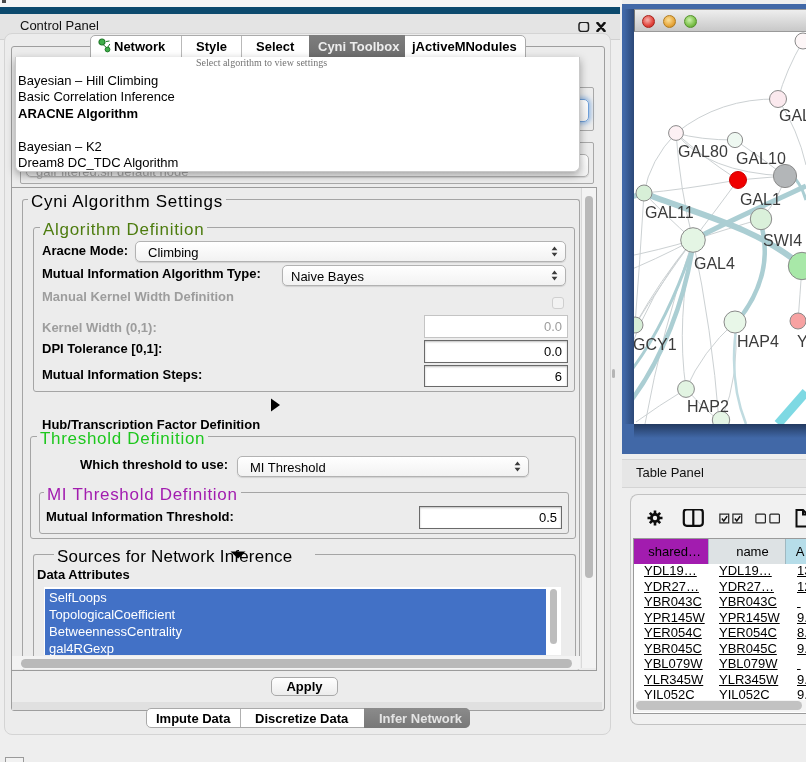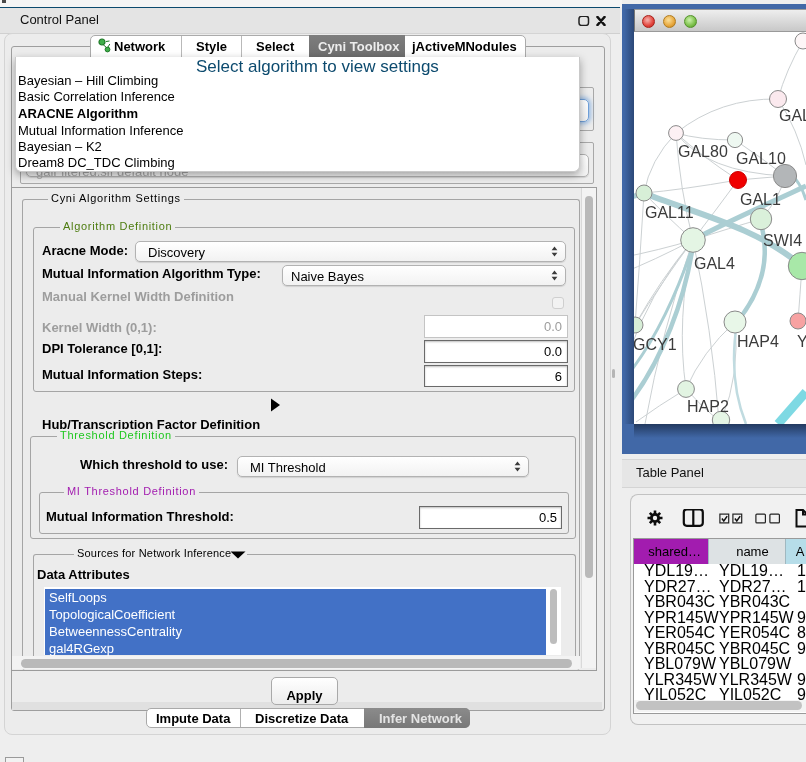--- a/index.html
+++ b/index.html
@@ -1,46 +1,46 @@
 <!DOCTYPE html>
 <html><head>
 <meta charset="utf-8">
 <style>
 html,body{margin:0;padding:0;}
 body{font-family:"Liberation Sans",sans-serif;font-size:13px;color:#000;}
 #page{position:relative;width:806px;height:762px;background:#eeeeee;overflow:hidden;}
 .abs{position:absolute;}
 #lp-top{left:0;top:0;width:622px;height:7px;background:#f5f5f5;}
-#lp-title{left:0;top:7px;width:620px;height:25px;background:#e4e4e4;border-top:1px solid #0c4a6e;border-bottom:1px solid #d0d0d0;}
+#lp-title{left:0;top:7px;width:620px;height:25px;background:#e4e4e4;border-top:7px solid #0c4a6e;border-bottom:1px solid #d0d0d0;}
 #lp-title .t{position:absolute;left:20px;top:4px;font-size:13px;color:#111;}
 #lp-cont{left:4px;top:33px;width:605px;height:700px;background:#ececec;border:1px solid #d4d4d4;border-radius:8px;}
 #tabbox{left:11px;top:46px;width:592px;height:663px;border:1px solid #9e9e9e;border-radius:3px;background:#ececec;}
 #tabbox-bot{left:12px;top:702px;width:590px;height:8px;background:#e0e0e0;}
 .panelbox{position:absolute;border:1px solid #a8a8a8;border-radius:2px;}
 .combo{position:absolute;background:linear-gradient(#ffffff,#f2f2f2);border:1px solid #b2b2b2;border-radius:5px;box-shadow:0 1px 1px rgba(0,0,0,0.12);}
 .combo .cv{position:absolute;left:12px;top:3px;font-size:13px;white-space:nowrap;}
 #spane{left:11px;top:187px;width:584px;height:482px;border:1px solid #9b9b9b;background:#ececec;}
 .group{position:absolute;border:1px solid #a5a5a5;border-radius:3px;}
-.gtitle{position:absolute;top:-8px;background:#ececec;padding:0 3px;font-size:11px;letter-spacing:0.7px;white-space:nowrap;margin-left:20px;}
+.gtitle{position:absolute;top:-8px;background:#ececec;padding:0 3px;font-size:17px;letter-spacing:0.7px;white-space:nowrap;}
 .lbl{position:absolute;font-weight:bold;font-size:13px;white-space:nowrap;}
 .field{position:absolute;background:#fff;text-align:right;font-size:13px;box-sizing:border-box;}
 .sbthumb{position:absolute;background:#b9b9b9;border-radius:5px;}
 #popup{left:15px;top:57px;width:563px;height:114px;background:#fff;border:1px solid #c9c9c9;border-top:none;border-radius:0 0 6px 6px;box-shadow:0 3px 8px rgba(0,0,0,0.35);z-index:50;}
-#popup .hint{position:absolute;left:180px;top:0px;color:#0c4a6e;font-size:17px;}
+#popup .hint{position:absolute;left:180px;top:0px;color:#737373;font-size:10px;font-family:Liberation Serif, serif;}
 #popup .it{position:absolute;left:2px;font-size:13px;white-space:nowrap;}
 #blue{left:622px;top:4px;width:184px;height:450px;background:#4168a7;}
 #netwin{left:634px;top:9px;width:172px;height:415px;background:#fff;}
 #nettb{position:absolute;left:0;top:0;width:172px;height:21px;background:linear-gradient(#eeeeee,#c8c8c8);border-top:1px solid #999;border-left:1px solid #777;border-bottom:1px solid #9a9a9a;box-sizing:content-box;}
 .tl{position:absolute;top:5px;width:13px;height:13px;border-radius:50%;box-sizing:border-box;}
 #tpbar{left:622px;top:459px;width:184px;height:27px;background:#e6e6e6;border-top:1px solid #d6d6d6;border-bottom:1px solid #d4d4d4;text-align:right;}
 #tpbar .t{position:absolute;left:14px;top:5px;font-size:13px;color:#111;}
 #tpanel{left:630px;top:494px;width:180px;height:229px;background:#f1f1f1;border:1px solid #c2c2c2;border-radius:8px 0 0 8px;border-right:none;}
 #ttable{left:633px;top:538px;width:173px;height:174px;background:#fff;border:1px solid #9a9a9a;border-right:none;}
 .hc{position:absolute;top:0;height:25px;border-right:1px solid #a0b8c0;box-sizing:border-box;text-align:center;font-size:13px;padding-top:5px;}
-.tr1{position:absolute;font-size:16px;white-space:nowrap;}
+.tr1{position:absolute;font-size:13px;white-space:nowrap;text-decoration:underline;}
 #bl-icon{left:5px;top:757px;width:17px;height:10px;border:1px solid #9a9a9a;background:#f2f2f2;}
 .seglbl{position:absolute;font-weight:bold;font-size:13px;white-space:nowrap;}
 </style>
 </head>
 <body>
 <div id="page">
 
   <div class="abs" id="lp-top"></div>
   <div class="abs" style="left:2px;top:0;width:4px;height:3px;background:#4a4a4a;"></div>
   <div class="abs" id="lp-title">
@@ -63,21 +63,21 @@
   <div class="abs" id="spane"></div>
   <div class="abs" id="content">
     <div class="group" style="left:22px;top:199px;width:556px;height:470px;border-bottom:none;">
       <span class="gtitle" style="left:5px;">Cyni Algorithm Settings</span>
     </div>
     <div class="group" style="left:33px;top:227px;width:540px;height:163px;">
       <span class="gtitle" style="left:6px;color:#4d7c0f;">Algorithm Definition</span>
     </div>
     <div class="lbl" style="left:42px;top:243px;">Aracne Mode:</div>
     <div class="combo" style="left:135px;top:241px;width:429px;height:19px;">
-        <span class="cv">Discovery</span>
+        <span class="cv">Climbing</span>
       <svg class="abs" style="right:7px;top:4px" width="7" height="11" viewBox="0 0 7 11">
           <path d="M3.5 0.5 L6.4 4.3 L0.6 4.3 Z M3.5 10.5 L6.4 6.7 L0.6 6.7 Z" fill="#3c3c3c"></path>
         </svg>
     </div>
     <div class="lbl" style="left:42px;top:266px;">Mutual Information Algorithm Type:</div>
     <div class="combo" style="left:282px;top:265px;width:282px;height:19px;">
         <span class="cv" style="left:8px">Naive Bayes</span>
       <svg class="abs" style="right:7px;top:4px" width="7" height="11" viewBox="0 0 7 11">
           <path d="M3.5 0.5 L6.4 4.3 L0.6 4.3 Z M3.5 10.5 L6.4 6.7 L0.6 6.7 Z" fill="#3c3c3c"></path>
         </svg>
@@ -119,37 +119,36 @@
     <div class="abs" style="left:44px;top:587px;width:517px;height:68px;background:#fff;"></div>
     <div class="abs" style="left:45px;top:589px;width:501px;height:66px;background:#4271c6;color:#fff;font-size:13px;line-height:17px;padding-left:4px;box-sizing:border-box;">SelfLoops<br>TopologicalCoefficient<br>BetweennessCentrality<br>gal4RGexp</div>
     <div class="sbthumb" style="left:550px;top:589px;width:7px;height:55px;background:#bdbdbd;"></div>
     <div class="abs" style="left:581px;top:188px;width:14px;height:480px;background:#f3f3f3;border-left:1px solid #d9d9d9;"></div>
     <div class="sbthumb" style="left:585px;top:196px;width:8px;height:382px;"></div>
     <div class="abs" style="left:12px;top:656px;width:568px;height:13px;background:#f3f3f3;"></div>
     <div class="sbthumb" style="left:21px;top:659px;width:551px;height:9px;"></div>
   </div>
 
   <div class="abs" id="bottom">
-    <div class="abs" style="left:271px;top:677px;width:65px;height:16px;background:linear-gradient(#ffffff,#ececec);border:1px solid #a9a9a9;border-radius:5px;text-align:center;padding-top:10px;font-size:13px;font-weight:bold;">Apply</div>
+    <div class="abs" style="left:271px;top:677px;width:65px;height:16px;background:linear-gradient(#ffffff,#ececec);border:1px solid #a9a9a9;border-radius:5px;text-align:center;padding-top:1px;font-size:13px;font-weight:bold;">Apply</div>
     <div class="abs" style="left:146px;top:708px;width:322px;height:18px;background:#fff;border:1px solid #a9a9a9;border-radius:5px;"></div>
     <div class="abs" style="left:240px;top:709px;width:1px;height:18px;background:#b0b0b0;"></div>
     <div class="abs" style="left:364px;top:708px;width:106px;height:20px;background:linear-gradient(#8b8b8b,#787878);border-radius:0 5px 5px 0;"></div>
     <div class="seglbl" style="left:156px;top:711px;">Impute Data</div>
     <div class="seglbl" style="left:255px;top:711px;">Discretize Data</div>
     <div class="seglbl" style="left:379px;top:711px;color:#e4e4e4;">Infer Network</div>
   </div>
 
   <div class="abs" id="popup">
     <div class="hint">Select algorithm to view settings</div>
     <div class="it" style="top:16px">Bayesian – Hill Climbing</div>
     <div class="it" style="top:32px">Basic Correlation Inference</div>
     <div class="it" style="top:49px;font-weight:bold">ARACNE Algorithm</div>
-    <div class="it" style="top:66px">Mutual Information Inference</div>
     <div class="it" style="top:82px">Bayesian – K2</div>
-    <div class="it" style="top:98px">Dream8 DC_TDC Climbing</div>
+    <div class="it" style="top:98px">Dream8 DC_TDC Algorithm</div>
   </div>
 
   <div class="abs" id="toptabs" style="z-index:40">
     <div class="abs" style="left:90px;top:35px;width:434px;height:21px;background:#fff;border:1px solid #ababab;border-radius:5px 5px 0 0;"></div>
     <div class="abs" style="left:181px;top:36px;width:1px;height:21px;background:#b9b9b9;"></div>
     <div class="abs" style="left:241px;top:36px;width:1px;height:21px;background:#b9b9b9;"></div>
     <div class="abs" style="left:309px;top:35px;width:96px;height:22px;background:linear-gradient(#7e7e7e,#6e6e6e);"></div>
     <svg class="abs" style="left:98px;top:38px" width="13" height="15" viewBox="0 0 13 15">
       <circle cx="4" cy="4" r="3" fill="#3fae49" stroke="#1f7a28" stroke-width="1.2"></circle>
       <circle cx="9.5" cy="11.5" r="2.4" fill="#3fae49" stroke="#1f7a28" stroke-width="1"></circle>

